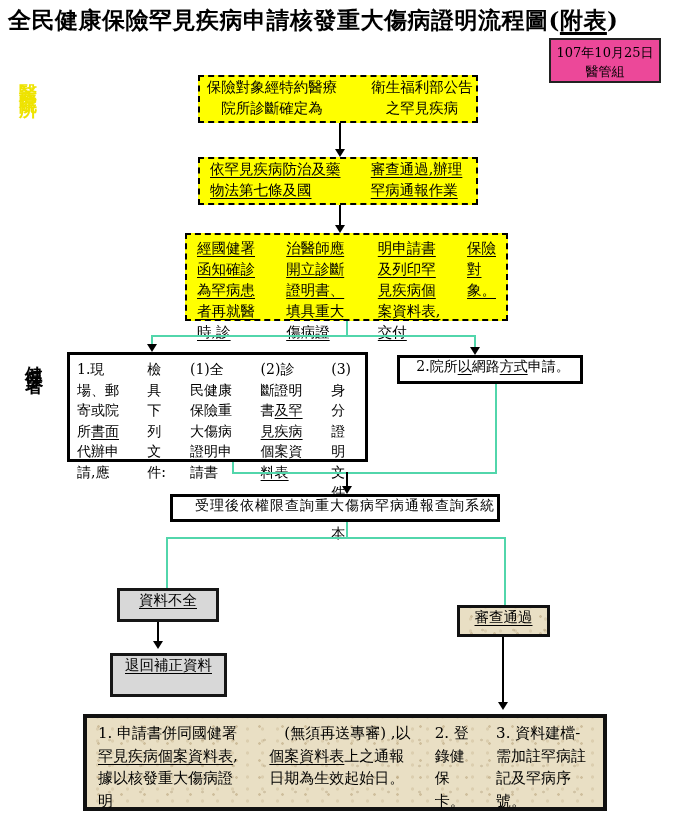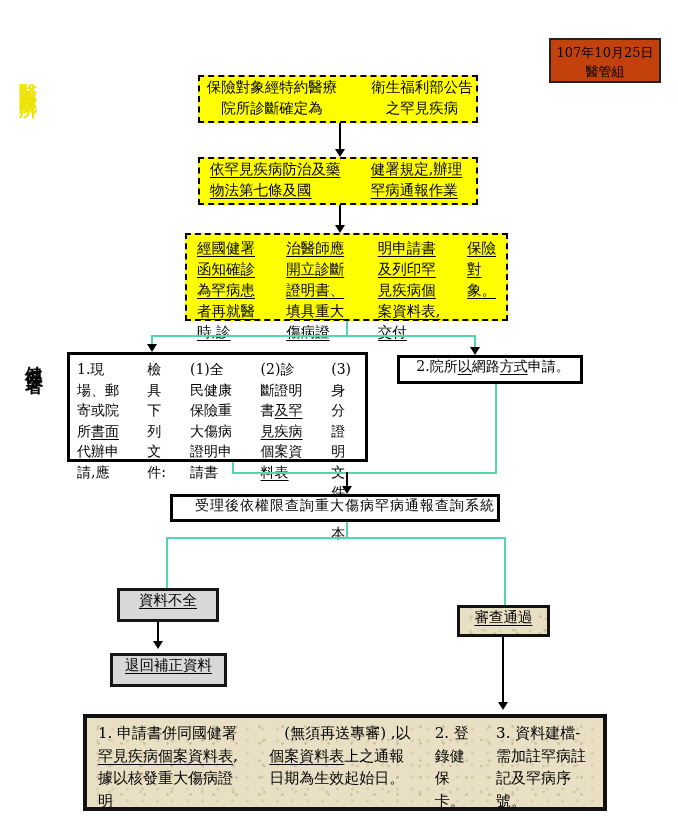--- a/index.html
+++ b/index.html
@@ -12,21 +12,21 @@
 
   .title {
     position:absolute; left:8px; top:5px; font-size:23px; font-weight:700;
     letter-spacing:0.5px; white-space:nowrap;
   }
   .title .u { text-decoration-thickness:2.5px; text-underline-offset:4px; }
 
   .datebox {
     position:absolute; left:549px; top:38px; width:112px; height:45px;
     border:2px solid #222; text-align:center; font-size:13px; line-height:19px;
-    padding-top:3px; background:#c2410c;
+    padding-top:3px; background:#ec4899;
   }
 
   .vlabel {
     position:absolute; writing-mode:vertical-rl; text-orientation:upright;
     font-weight:700; font-size:18px; letter-spacing:5px; line-height:1;
   }
   .vlabel-provider { left:19px; top:70px; color:var(--label-yellow); }
   .vlabel-nhia { left:25px; top:352px; color:#000; }
 
   .node { position:absolute; display:flex; flex-direction:row; justify-content:center;gap:24px; }
@@ -39,21 +39,21 @@
   .box-notify    { left:198px; top:157px; width:280px; height:48px; text-align:left; padding-left:10px; }
   .box-revisit   { left:185px; top:233px; width:323px; height:88px; text-align:left; padding:3px 10px; }
 
   .wbox { background:#fff; border:3px solid #000; }
   .box-paper  { left:67px;  top:352px; width:301px; height:110px; font-size:14px; line-height:20.5px; padding:4px 7px; justify-content:flex-start; }
   .box-online { left:397px; top:355px; width:186px; height:29px; font-size:14px; padding-left:6px; }
   .box-query  { left:170px; top:494px; width:330px; height:28px; font-size:14px; text-align:center; letter-spacing:1px;padding-left:20px; }
 
   .gbox { background:var(--gray); border:3px solid #161616; text-align:left; }
   .box-incomplete { left:117px; top:588px; width:102px; height:34px; font-size:14.5px; }
-  .box-return     { left:110px; top:653px; width:117px; height:34px; font-size:14.5px; }
+  .box-return     { left:110px; top:653px; width:117px; height:44px; font-size:14.5px; }
 
   .parch {
     background-color:var(--parchment);
     background-image:
       radial-gradient(circle, rgba(145,115,65,.30) 1px, transparent 1.6px),
       radial-gradient(circle, rgba(120,92,50,.22) 1px, transparent 1.7px),
       radial-gradient(circle, rgba(160,130,80,.18) 1.3px, transparent 2px);
     background-size:23px 17px, 31px 26px, 15px 12px;
     background-position:0 0, 7px 9px, 3px 5px;
   }
@@ -69,40 +69,43 @@
     position:absolute; width:0; height:0;
     border-left:5px solid transparent; border-right:5px solid transparent;
     border-top:8px solid #000;
   }
 </style>
 </head>
 <body>
 
 <div class="canvas">
 
+  <div class="title">
+      <div><span>全民健康保險罕見疾病申請核發重大傷病證明流程圖(</span><span class="u">附表</span><span>)</span></div>
+    </div>
 
   <div class="datebox">
     <div>107年10月25日</div>
     <div>醫管組</div>
   </div>
 
   <div class="vlabel vlabel-provider">醫療院所</div>
   <div class="vlabel vlabel-nhia">健保署</div>
 
   <div class="node ybox box-diagnosis">
       <div><span>保險對象經特約醫療院所診斷確定為</span></div>
       <div><span>衛生福利部公告之罕見疾病</span></div>
     </div>
 
   <div class="vline ink" style="left:339px; top:123px; height:27px;"></div>
   <div class="arrow-down" style="left:335px; top:149px;"></div>
 
   <div class="node ybox box-notify">
       <div><span class="u">依罕見疾病防治及藥物法第七條及國</span></div>
-      <div><span class="u">健署規定,辦理罕病通報作業</span></div>
+      <div><span class="u">審查通過,辦理罕病通報作業</span></div>
     </div>
 
   <div class="vline ink" style="left:339px; top:205px; height:21px;"></div>
   <div class="arrow-down" style="left:335px; top:225px;"></div>
 
   <div class="node ybox box-revisit">
       <div><span class="u">經國健署函知確診為罕病患者再就醫時,診</span></div>
       <div><span class="u">治醫師應開立診斷證明書、填具重大傷病證</span></div>
       <div><span class="u">明申請書及列印罕見疾病個案資料表,交付</span></div>
       <div><span class="u">保險對象。</span></div>

